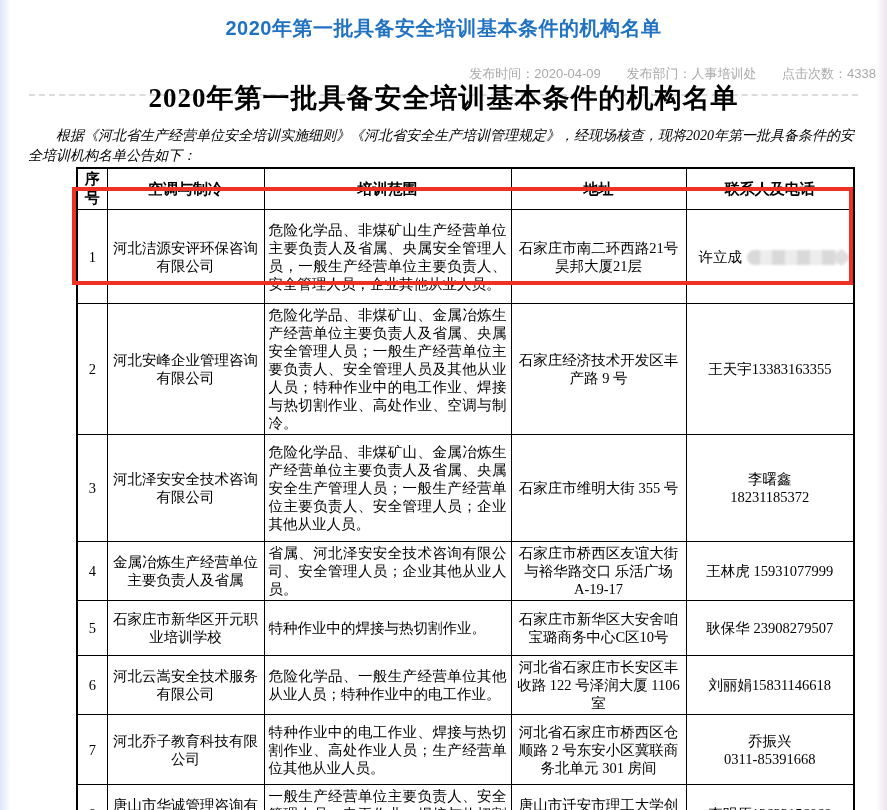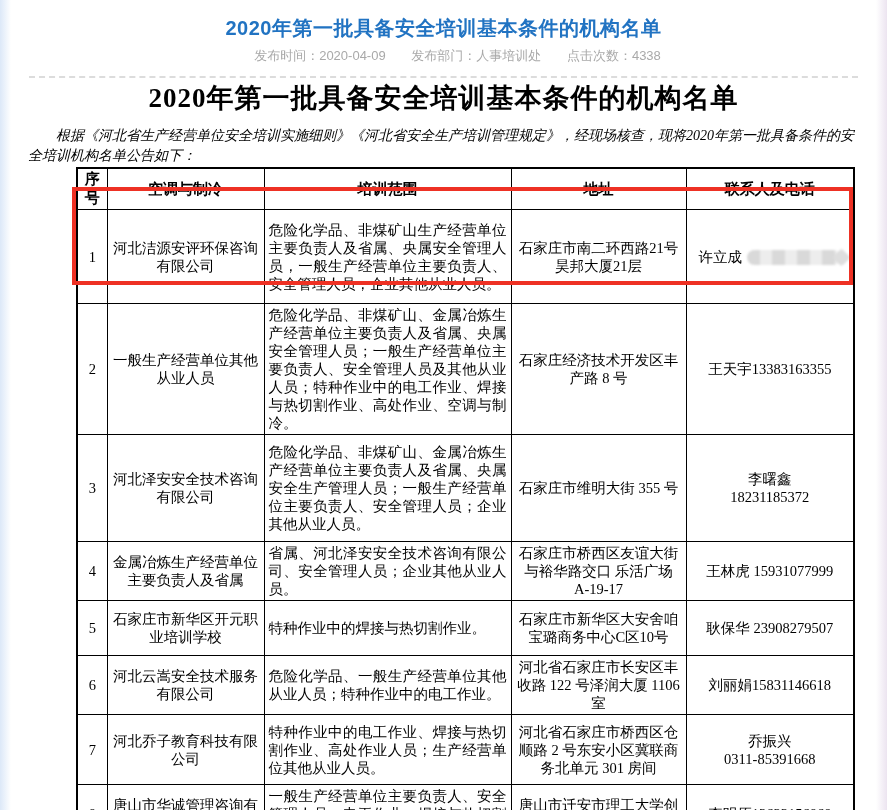--- a/index.html
+++ b/index.html
@@ -19,22 +19,22 @@
   
   .top-title {
     margin: 0; padding-top: 15px;
     text-align: center;
     font-family: "Liberation Sans", "DejaVu Sans", sans-serif;
     font-size: 20px; font-weight: bold;
     color: #2173c2;
     letter-spacing: 0.5px;
   }
   .meta {
-    margin-top: 5px;
-    text-align: center;
+    margin-top: 23px;
+    text-align: right;
     font-family: "Liberation Sans", "DejaVu Sans", sans-serif;
     font-size: 13px;
     color: #a9a9a9;
     padding-left: 28px;
   }
   .meta span { margin: 0 11px; }
   .divider {
     margin: 11px 29px 0 29px;
     border-top: 2px dashed #dcdcdc;
   }
@@ -169,23 +169,23 @@
   <tr>
     <td class="c-seq">1</td>
     <td class="c-name">河北洁源安评环保咨询有限公司</td>
     <td class="c-scope">危险化学品、非煤矿山生产经营单位主要负责人及省属、央属安全管理人员，一般生产经营单位主要负责人、安全管理人员；企业其他从业人员。</td>
     <td class="c-addr">石家庄市南二环西路21号昊邦大厦21层</td>
     <td class="c-contact">许立成<span class="redacted"></span></td>
   </tr>
 
   <tr>
     <td class="c-seq">2</td>
-    <td class="c-name">一般生产经营单位其他从业人员</td>
+    <td class="c-name">河北安峰企业管理咨询有限公司</td>
     <td class="c-scope">危险化学品、非煤矿山、金属冶炼生产经营单位主要负责人及省属、央属安全管理人员；一般生产经营单位主要负责人、安全管理人员及其他从业人员；特种作业中的电工作业、焊接与热切割作业、高处作业、空调与制冷。</td>
-    <td class="c-addr">石家庄经济技术开发区丰产路 8 号</td>
+    <td class="c-addr">石家庄经济技术开发区丰产路 9 号</td>
     <td class="c-contact">王天宇13383163355</td>
   </tr>
 
   <tr>
     <td class="c-seq">3</td>
     <td class="c-name">河北泽安安全技术咨询有限公司</td>
     <td class="c-scope">危险化学品、非煤矿山、金属冶炼生产经营单位主要负责人及省属、央属安全生产管理人员；一般生产经营单位主要负责人、安全管理人员；企业其他从业人员。</td>
     <td class="c-addr">石家庄市维明大街 355 号</td>
     <td class="c-contact">李曙鑫
 18231185372</td>

